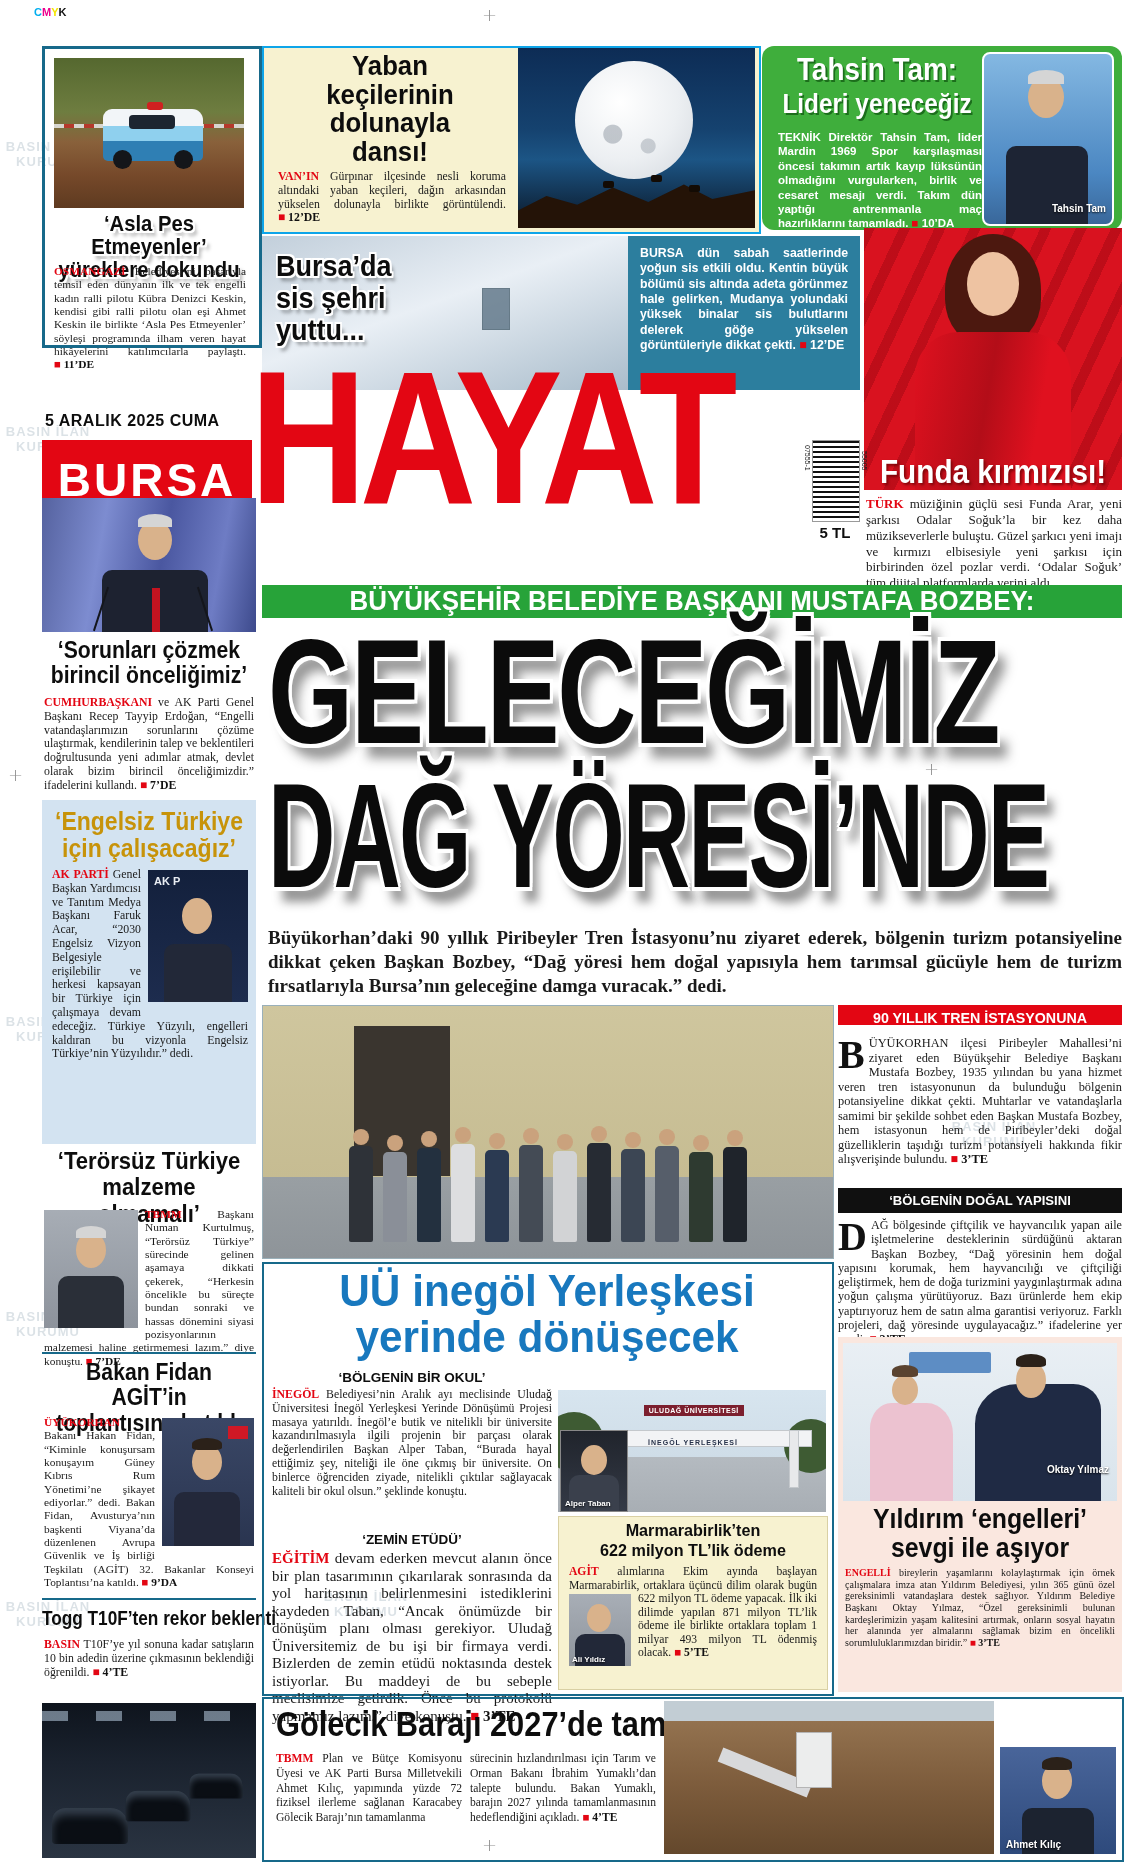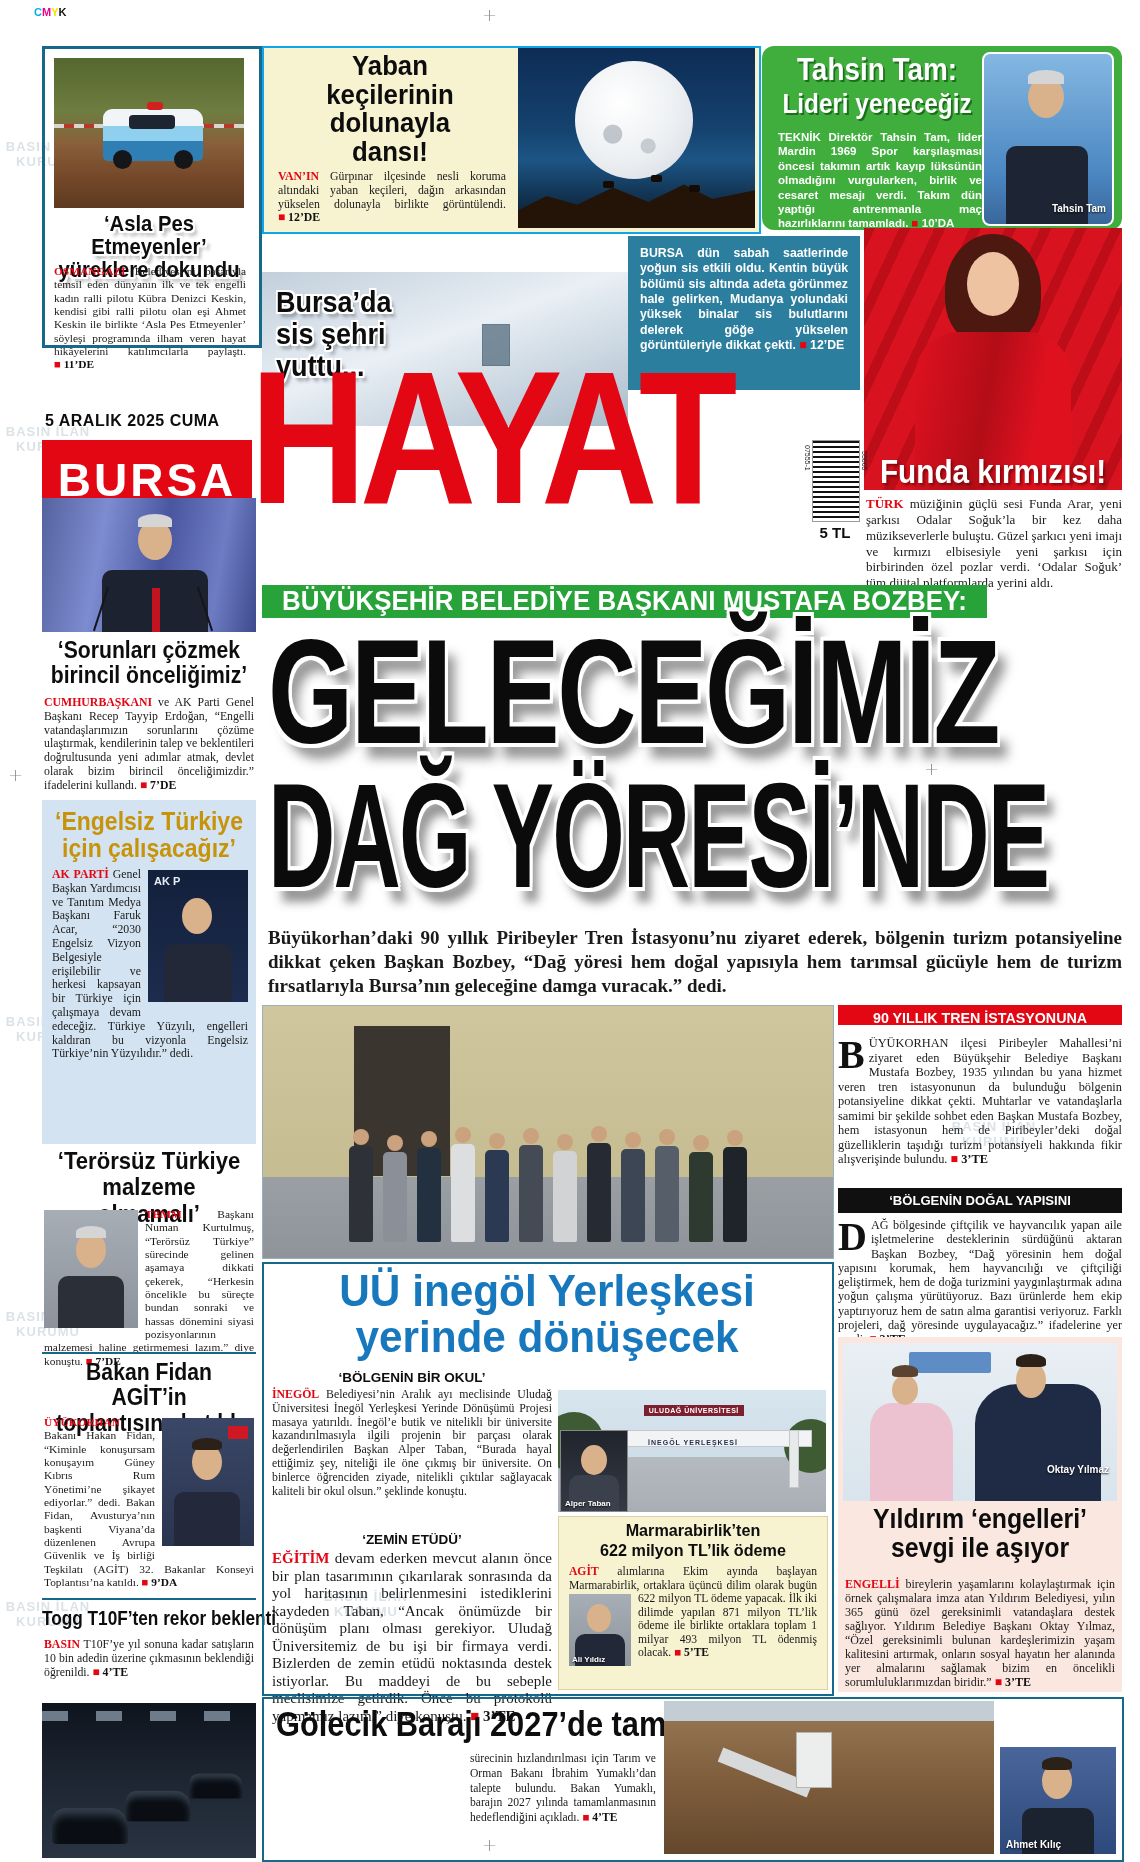--- a/index.html
+++ b/index.html
@@ -43,21 +43,21 @@
   #ph-moon{background:linear-gradient(180deg,#0d2c55 0%,#15426f 45%,#1c5585 62%,#0a1524 100%);}
   .moon{position:absolute;left:24%;top:7%;width:118px;height:118px;border-radius:50%;
         background:radial-gradient(circle at 38% 35%,#ffffff 0%,#eceff2 55%,#d3d8de 100%);}
   .moon::before{content:"";position:absolute;inset:0;border-radius:50%;
         background:radial-gradient(circle at 32% 62%,rgba(150,158,168,.55) 0 9px,transparent 10px),
                    radial-gradient(circle at 62% 72%,rgba(150,158,168,.45) 0 7px,transparent 8px);}
   .ridge{position:absolute;left:0;right:0;bottom:0;height:58px;background:#241307;
         clip-path:polygon(0 70%,12% 45%,25% 60%,40% 30%,55% 55%,70% 25%,82% 50%,100% 35%,100% 100%,0 100%);}
   .goat{position:absolute;width:11px;height:7px;background:#130b04;border-radius:2px;}
   #ph-tahsin{background:linear-gradient(180deg,#84b8e2,#4b87c2 70%,#39679a);border:2px solid #fff;border-radius:8px;}
-  #ph-fog{background:linear-gradient(160deg,#c2cfdb 0%,#e9eff5 45%,#a9bccb 100%);margin-top:36px;}
+  #ph-fog{background:linear-gradient(160deg,#c2cfdb 0%,#e9eff5 45%,#a9bccb 100%);}
   .tower{position:absolute;left:60%;top:34%;width:28px;height:42px;background:#5d7486;opacity:.8;
         box-shadow:inset 0 0 0 1px #49606f;}
   #ph-funda{background:#d9121f;}
   #ph-funda::before{content:"";position:absolute;inset:0;
         background:repeating-linear-gradient(115deg,rgba(125,0,10,.30) 0 10px,rgba(125,0,10,0) 10px 32px);}
   .fhair{position:absolute;left:50%;top:6px;transform:translateX(-50%);width:96px;height:112px;
         border-radius:50% 50% 42% 42%;background:#4c180f;}
   .fface{position:absolute;left:50%;top:24px;transform:translateX(-50%);width:52px;height:64px;
         border-radius:50%;background:#eec3a2;}
   .fbody{position:absolute;left:50%;top:104px;transform:translateX(-50%);width:156px;height:170px;
@@ -221,21 +221,21 @@
   </div>
   <div class="a" style="left:250px;top:352px;font:bold 190px/0.9 'Liberation Sans',sans-serif;color:#e30613;letter-spacing:-8px;transform:scale(.85,1);transform-origin:left top;white-space:nowrap">HAYAT</div>
   <div class="a hc" style="left:45px;top:527px;font-size:15px">www.bursahayat.com.tr</div>
   <div class="a" style="left:42px;top:551px;width:210px;height:5px;background:#111"></div>
   <div class="a barcode" style="left:812px;top:440px;width:46px;height:80px">
     <span class="bcnum" style="left:-9px;top:4px">07555-1</span>
     <span class="bcnum" style="right:-9px;top:10px">55005</span>
   </div>
   <div class="a hc ctr" style="left:806px;top:524px;width:58px;font-size:15px">5 TL</div>
 
-  <div class="a" style="left:262px;top:585px;width:725px;height:33px;background:#27a339">
+  <div class="a" style="left:262px;top:585px;width:860px;height:33px;background:#27a339">
     <div style="color:#fff;font:bold 27px/33px 'Liberation Sans',sans-serif;text-align:center;transform:scaleX(.96)">BÜYÜKŞEHİR BELEDİYE BAŞKANI MUSTAFA BOZBEY:</div>
   </div>
   <div class="a mega" style="left:268px;top:624px;font-size:148px;transform:scale(.74,1);transform-origin:left top">GELECEĞİMİZ</div>
   <div class="a mega" style="left:268px;top:768px;font-size:148px;transform:scale(.63,1);transform-origin:left top">DAĞ YÖRESİ’NDE</div>
   <div class="a" style="left:268px;top:926px;width:854px;font:bold 19px/1.26 'Liberation Serif',serif;text-align:justify">Büyükorhan’daki 90 yıllık Piribeyler Tren İstasyonu’nu ziyaret ederek, bölgenin turizm potansiyeline dikkat çeken Başkan Bozbey, “Dağ yöresi hem doğal yapısıyla hem tarımsal gücüyle hem de turizm fırsatlarıyla Bursa’nın geleceğine damga vuracak.” dedi.</div>
 
   <div class="ph" id="ph-group" style="left:262px;top:1005px;width:570px;height:252px;border:1px solid #9ab0ba">
     <div class="door"></div>
     <div class="crowd">
       <i></i>
@@ -386,27 +386,30 @@
       <div class="hairdark" style="right:26%;top:7%;width:30px;height:13px"></div>
       <div class="ogirl"></div>
       <div class="head" style="left:18%;top:20%;width:26px;height:30px"></div>
       <div class="hairdark" style="left:18%;top:14%;width:26px;height:12px;background:#5a4330"></div>
       <span class="pcap" style="right:8px;bottom:26px">Oktay Yılmaz</span>
     </div>
     <div class="a hc ctr" style="left:0;top:168px;width:284px;font-size:27px;line-height:1.08;transform:scaleX(.92)">
       <span>Yıldırım ‘engelleri’</span><br>
       <span>sevgi ile aşıyor</span>
     </div>
-    <div class="a bt" style="left:7px;top:240px;width:270px;font-size:12px">
+    <div class="a bt" style="left:7px;top:230px;width:270px;font-size:10px">
       <b class="ld">ENGELLİ</b><span> bireylerin yaşamlarını kolaylaştırmak için örnek çalışmalara imza atan Yıldırım Belediyesi, yılın 365 günü özel gereksinimli vatandaşlara destek sağlıyor. Yıldırım Belediye Başkanı Oktay Yılmaz, “Özel gereksinimli bulunan kardeşlerimizin yaşam kalitesini artırmak, onların sosyal hayatın her alanında yer almalarını sağlamak bizim en öncelikli sorumluluklarımızdan biridir.” </span><span class="pr">3’TE</span>
     </div>
   </div>
 
   <div class="a" style="left:262px;top:1697px;width:858px;height:161px;border:2px solid #17698a"></div>
   <div class="a hc" style="left:276px;top:1704px;font-size:35px;white-space:nowrap;transform:scaleX(.88);transform-origin:left top">Gölecik Barajı 2027’de tamamlanacak</div>
+  <div class="a bt" style="left:276px;top:1752px;width:186px;font-size:11.6px;line-height:1.28">
+    <b class="ld">TBMM</b><span> Plan ve Bütçe Komisyonu Üyesi ve AK Parti Bursa Milletvekili Ahmet Kılıç, yapımında yüzde 72 fiziksel ilerleme sağlanan Karacabey Gölecik Barajı’nın tamamlanma</span>
+  </div>
   <div class="a bt" style="left:470px;top:1752px;width:186px;font-size:11.6px;line-height:1.28">
     <span>sürecinin hızlandırılması için Tarım ve Orman Bakanı İbrahim Yumaklı’dan talepte bulundu. Bakan Yumaklı, barajın 2027 yılında tamamlanmasının hedeflendiğini açıkladı. </span><span class="pr">4’TE</span>
   </div>
   <div class="ph" id="ph-dam" style="left:664px;top:1701px;width:330px;height:153px">
     <div class="dchan"></div>
     <div class="dtower"></div>
   </div>
   <div class="ph" id="ph-kilic" style="left:1000px;top:1747px;width:116px;height:107px">
     <div class="head" style="left:42px;top:16px;width:30px;height:36px"></div>
     <div class="hairdark" style="left:42px;top:10px;width:30px;height:13px"></div>

